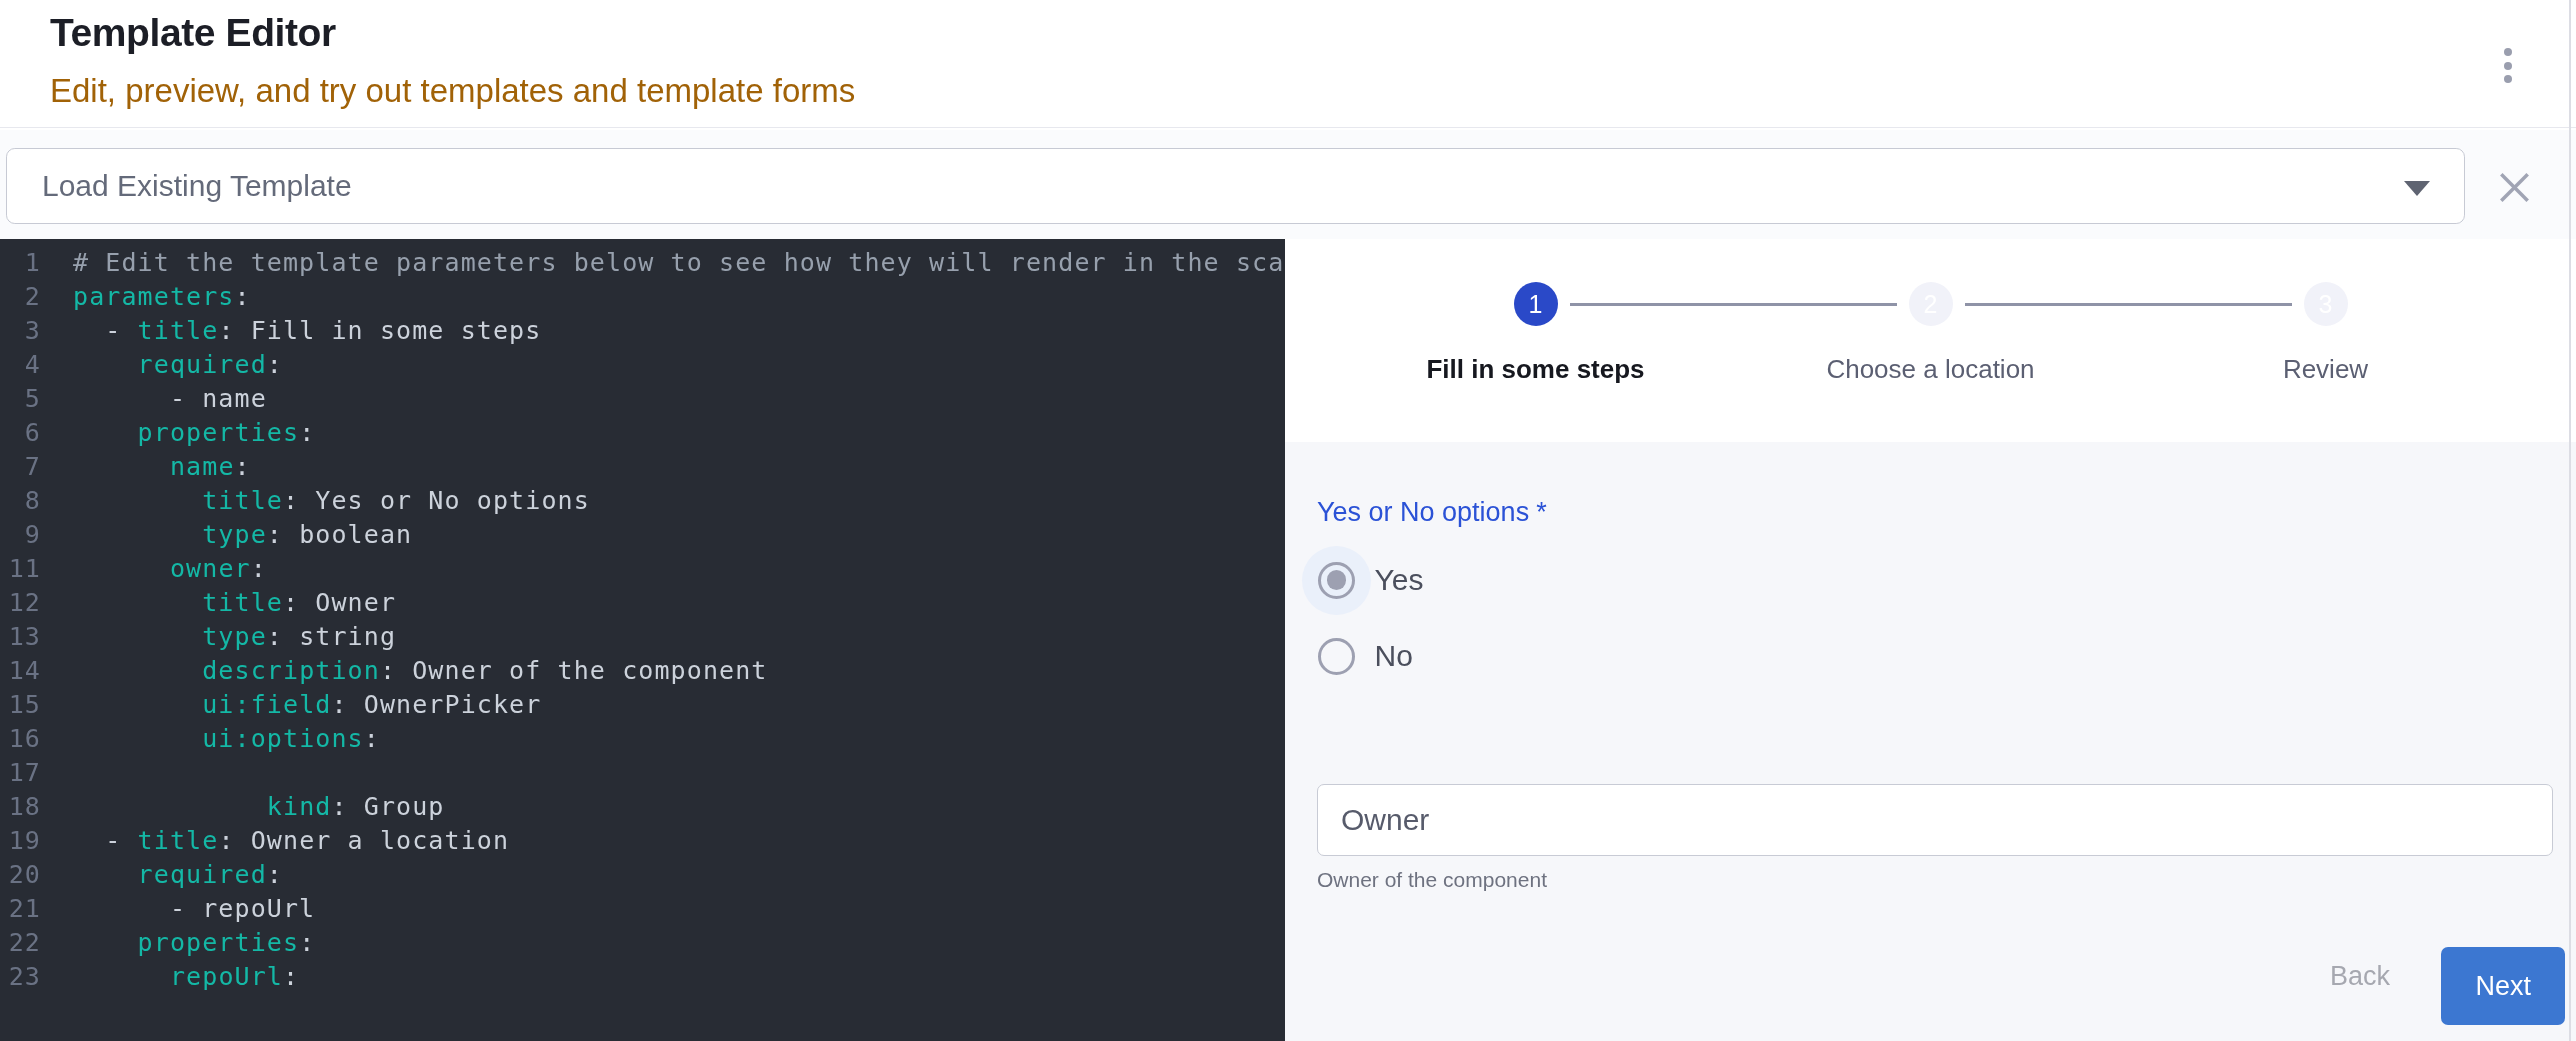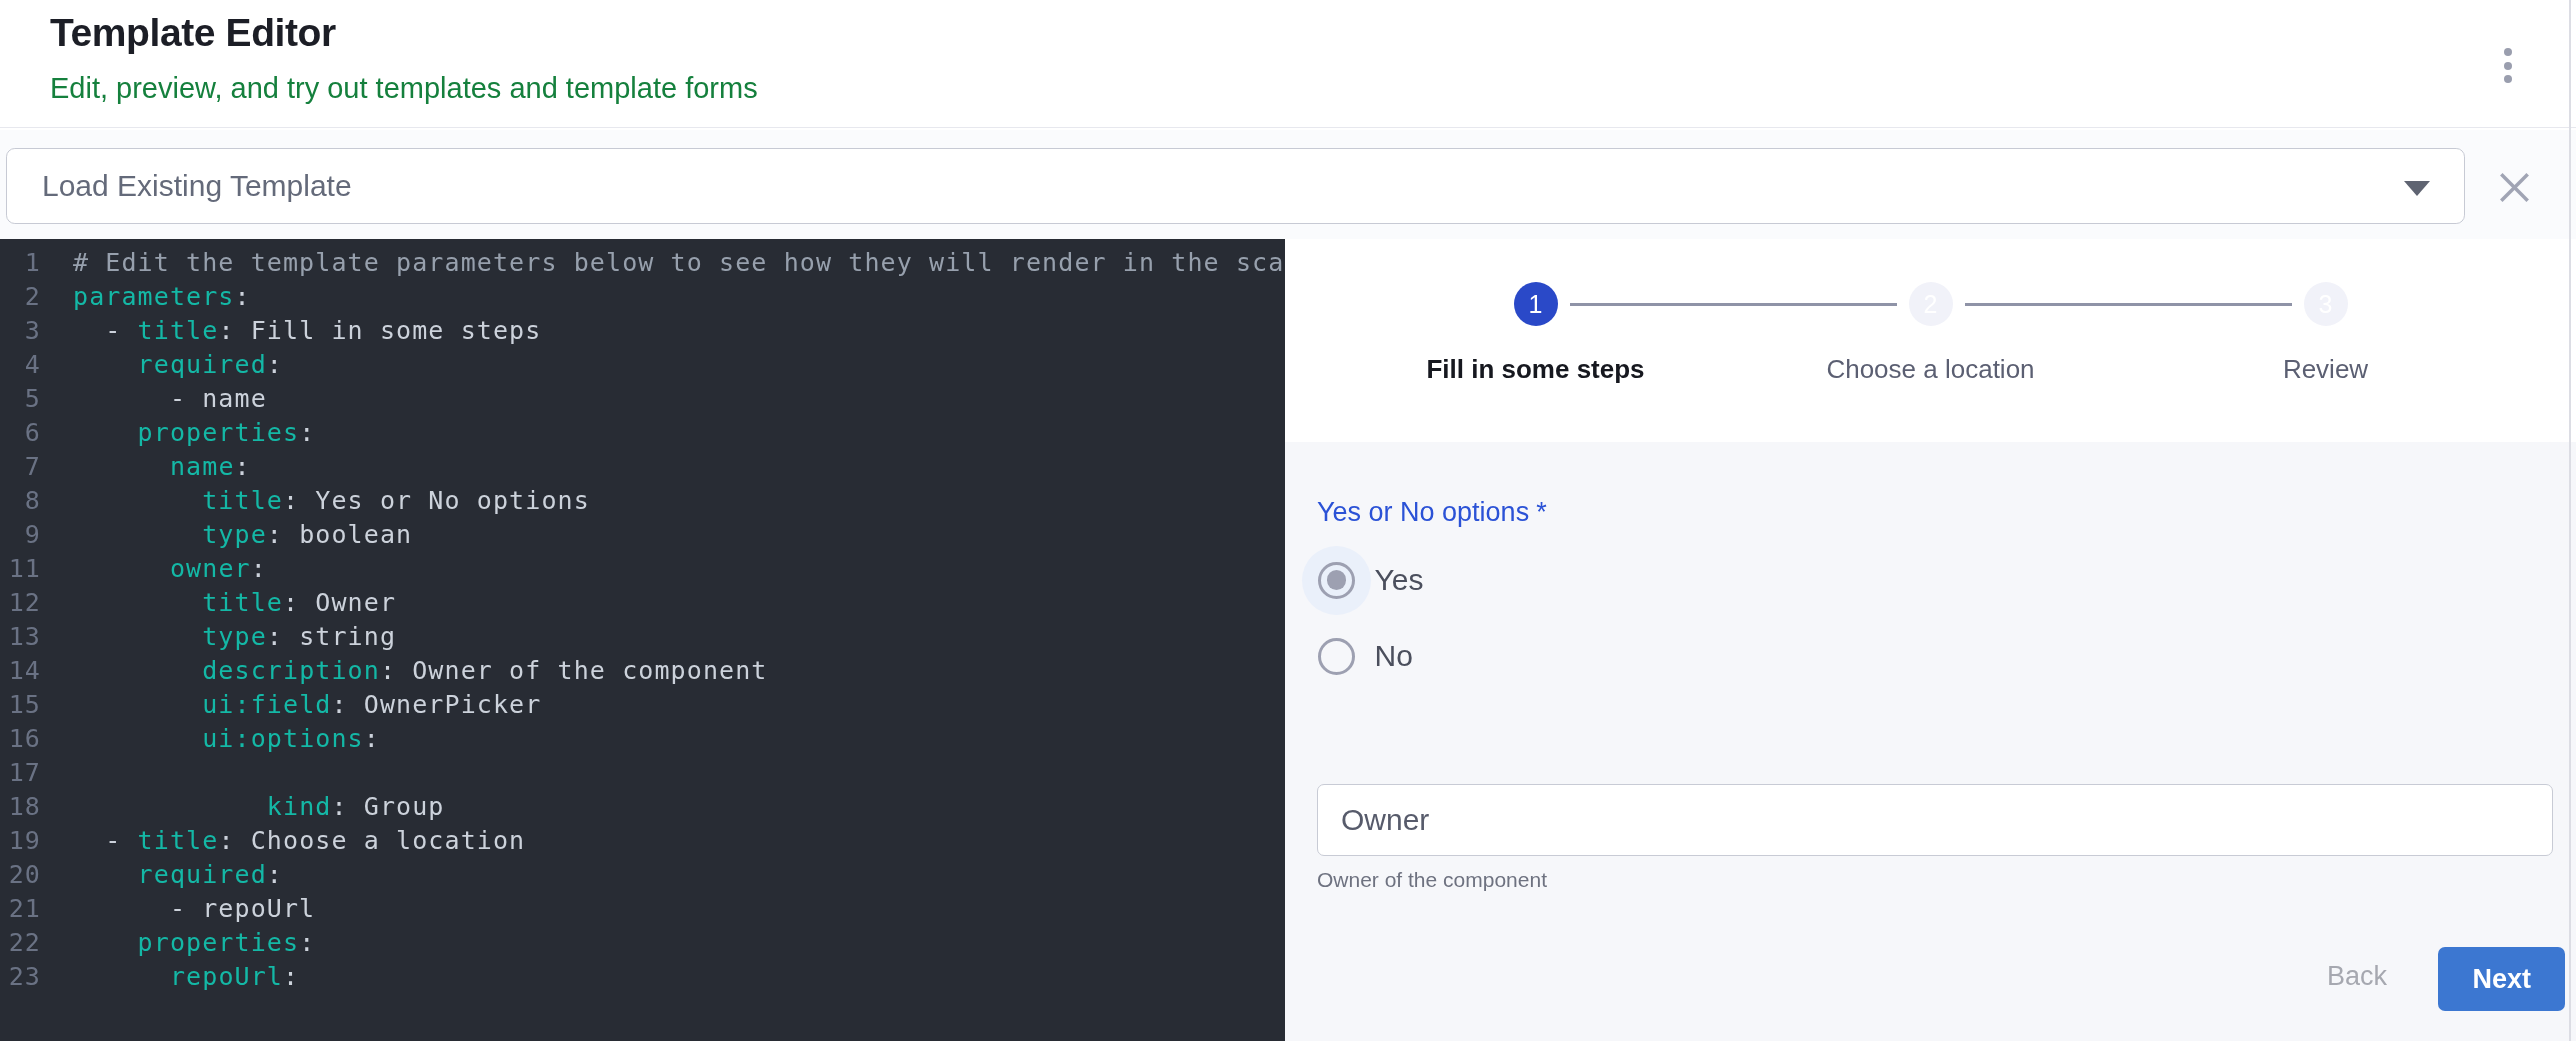--- a/index.html
+++ b/index.html
@@ -4,21 +4,21 @@
 <style>
   * { margin:0; padding:0; box-sizing:border-box; }
   html,body { width:2576px; height:1041px; overflow:hidden; background:#ffffff;
               font-family:"Liberation Sans", sans-serif; }
 
   
   .header { position:absolute; left:0; top:0; width:2576px; height:128px; background:#ffffff;
             border-bottom:1.8px solid #e7e8ee; }
   .page-title { position:absolute; left:50px; top:10.6px; font-size:39px; font-weight:700;
                 color:#1c1e26; letter-spacing:-0.4px; }
-  .page-subtitle { position:absolute; left:50px; top:72px; font-size:29px; color:#15803d; }
+  .page-subtitle { position:absolute; left:50px; top:72px; font-size:33px; color:#a16207; }
   .kebab { position:absolute; right:42px; top:30px; width:53px; height:71px; cursor:pointer;
            display:flex; flex-direction:column; align-items:center; justify-content:center; gap:5.3px; }
   .kebab i { width:8px; height:8px; border-radius:50%; background:#9a9eae; }
 
   
   .toolbar { position:absolute; left:0; top:130px; width:2576px; height:109px; background:#fafbfd; }
   .load-select { position:absolute; left:6px; top:17.7px; width:2459px; height:76px; background:#ffffff;
                  border:1.8px solid #c7cad4; border-radius:8.8px; display:flex; align-items:center;
                  cursor:pointer; }
   .load-select .value { margin-left:35px; font-size:30px; color:#646a7a; }
@@ -77,21 +77,21 @@
   .owner-input { width:1236px; height:72px; background:#ffffff; border:1.8px solid #c8cbd5;
                  border-radius:7px; font-size:30px; color:#575b6b; padding-left:23px;
                  font-family:"Liberation Sans", sans-serif; outline:none; }
   .owner-input::placeholder { color:#575b6b; opacity:1; }
   .helper { margin-top:12.4px; font-size:21px; color:#6e7280; }
 
   .footer { margin-top:55px; display:flex; justify-content:flex-end; align-items:flex-start; }
   .back-btn { font-size:27px; color:#a6a8b0; background:none; border:none; padding:14px 26.5px;
               margin-right:25px; font-family:"Liberation Sans", sans-serif; cursor:default; }
   .next-btn { font-size:27px; color:#ffffff; background:#3c77d1; border:none; border-radius:7px;
-              height:64px; padding:0 34px; font-family:"Liberation Sans", sans-serif; cursor:pointer;font-weight:bold; }
+              height:78px; padding:0 34px; font-family:"Liberation Sans", sans-serif; cursor:pointer; }
 
   .right-edge { position:absolute; right:5.3px; top:0; width:1.8px; height:1041px; background:#dcdde4; }
 </style>
 </head>
 <body>
 
 <div>
 
   <div class="header">
     <div class="page-title">Template Editor</div>
@@ -128,21 +128,21 @@
         <div class="code-row"><span class="gutter">8</span><span class="code"><span class="v">        </span><span class="k">title</span><span class="v">: Yes or No options</span></span></div>
         <div class="code-row"><span class="gutter">9</span><span class="code"><span class="v">        </span><span class="k">type</span><span class="v">: boolean</span></span></div>
         <div class="code-row"><span class="gutter">11</span><span class="code"><span class="v">      </span><span class="k">owner</span><span class="v">:</span></span></div>
         <div class="code-row"><span class="gutter">12</span><span class="code"><span class="v">        </span><span class="k">title</span><span class="v">: Owner</span></span></div>
         <div class="code-row"><span class="gutter">13</span><span class="code"><span class="v">        </span><span class="k">type</span><span class="v">: string</span></span></div>
         <div class="code-row"><span class="gutter">14</span><span class="code"><span class="v">        </span><span class="k">description</span><span class="v">: Owner of the component</span></span></div>
         <div class="code-row"><span class="gutter">15</span><span class="code"><span class="v">        </span><span class="k">ui:field</span><span class="v">: OwnerPicker</span></span></div>
         <div class="code-row"><span class="gutter">16</span><span class="code"><span class="v">        </span><span class="k">ui:options</span><span class="v">:</span></span></div>
         <div class="code-row"><span class="gutter">17</span></div>
         <div class="code-row"><span class="gutter">18</span><span class="code"><span class="v">            </span><span class="k">kind</span><span class="v">: Group</span></span></div>
-        <div class="code-row"><span class="gutter">19</span><span class="code"><span class="v">  - </span><span class="k">title</span><span class="v">: Choose a location</span></span></div>
+        <div class="code-row"><span class="gutter">19</span><span class="code"><span class="v">  - </span><span class="k">title</span><span class="v">: Owner a location</span></span></div>
         <div class="code-row"><span class="gutter">20</span><span class="code"><span class="v">    </span><span class="k">required</span><span class="v">:</span></span></div>
         <div class="code-row"><span class="gutter">21</span><span class="code"><span class="v">      - repoUrl</span></span></div>
         <div class="code-row"><span class="gutter">22</span><span class="code"><span class="v">    </span><span class="k">properties</span><span class="v">:</span></span></div>
         <div class="code-row"><span class="gutter">23</span><span class="code"><span class="v">      </span><span class="k">repoUrl</span><span class="v">:</span></span></div>
       </div>
   </div>
 
   <div class="preview">
 
     <div class="stepper">

